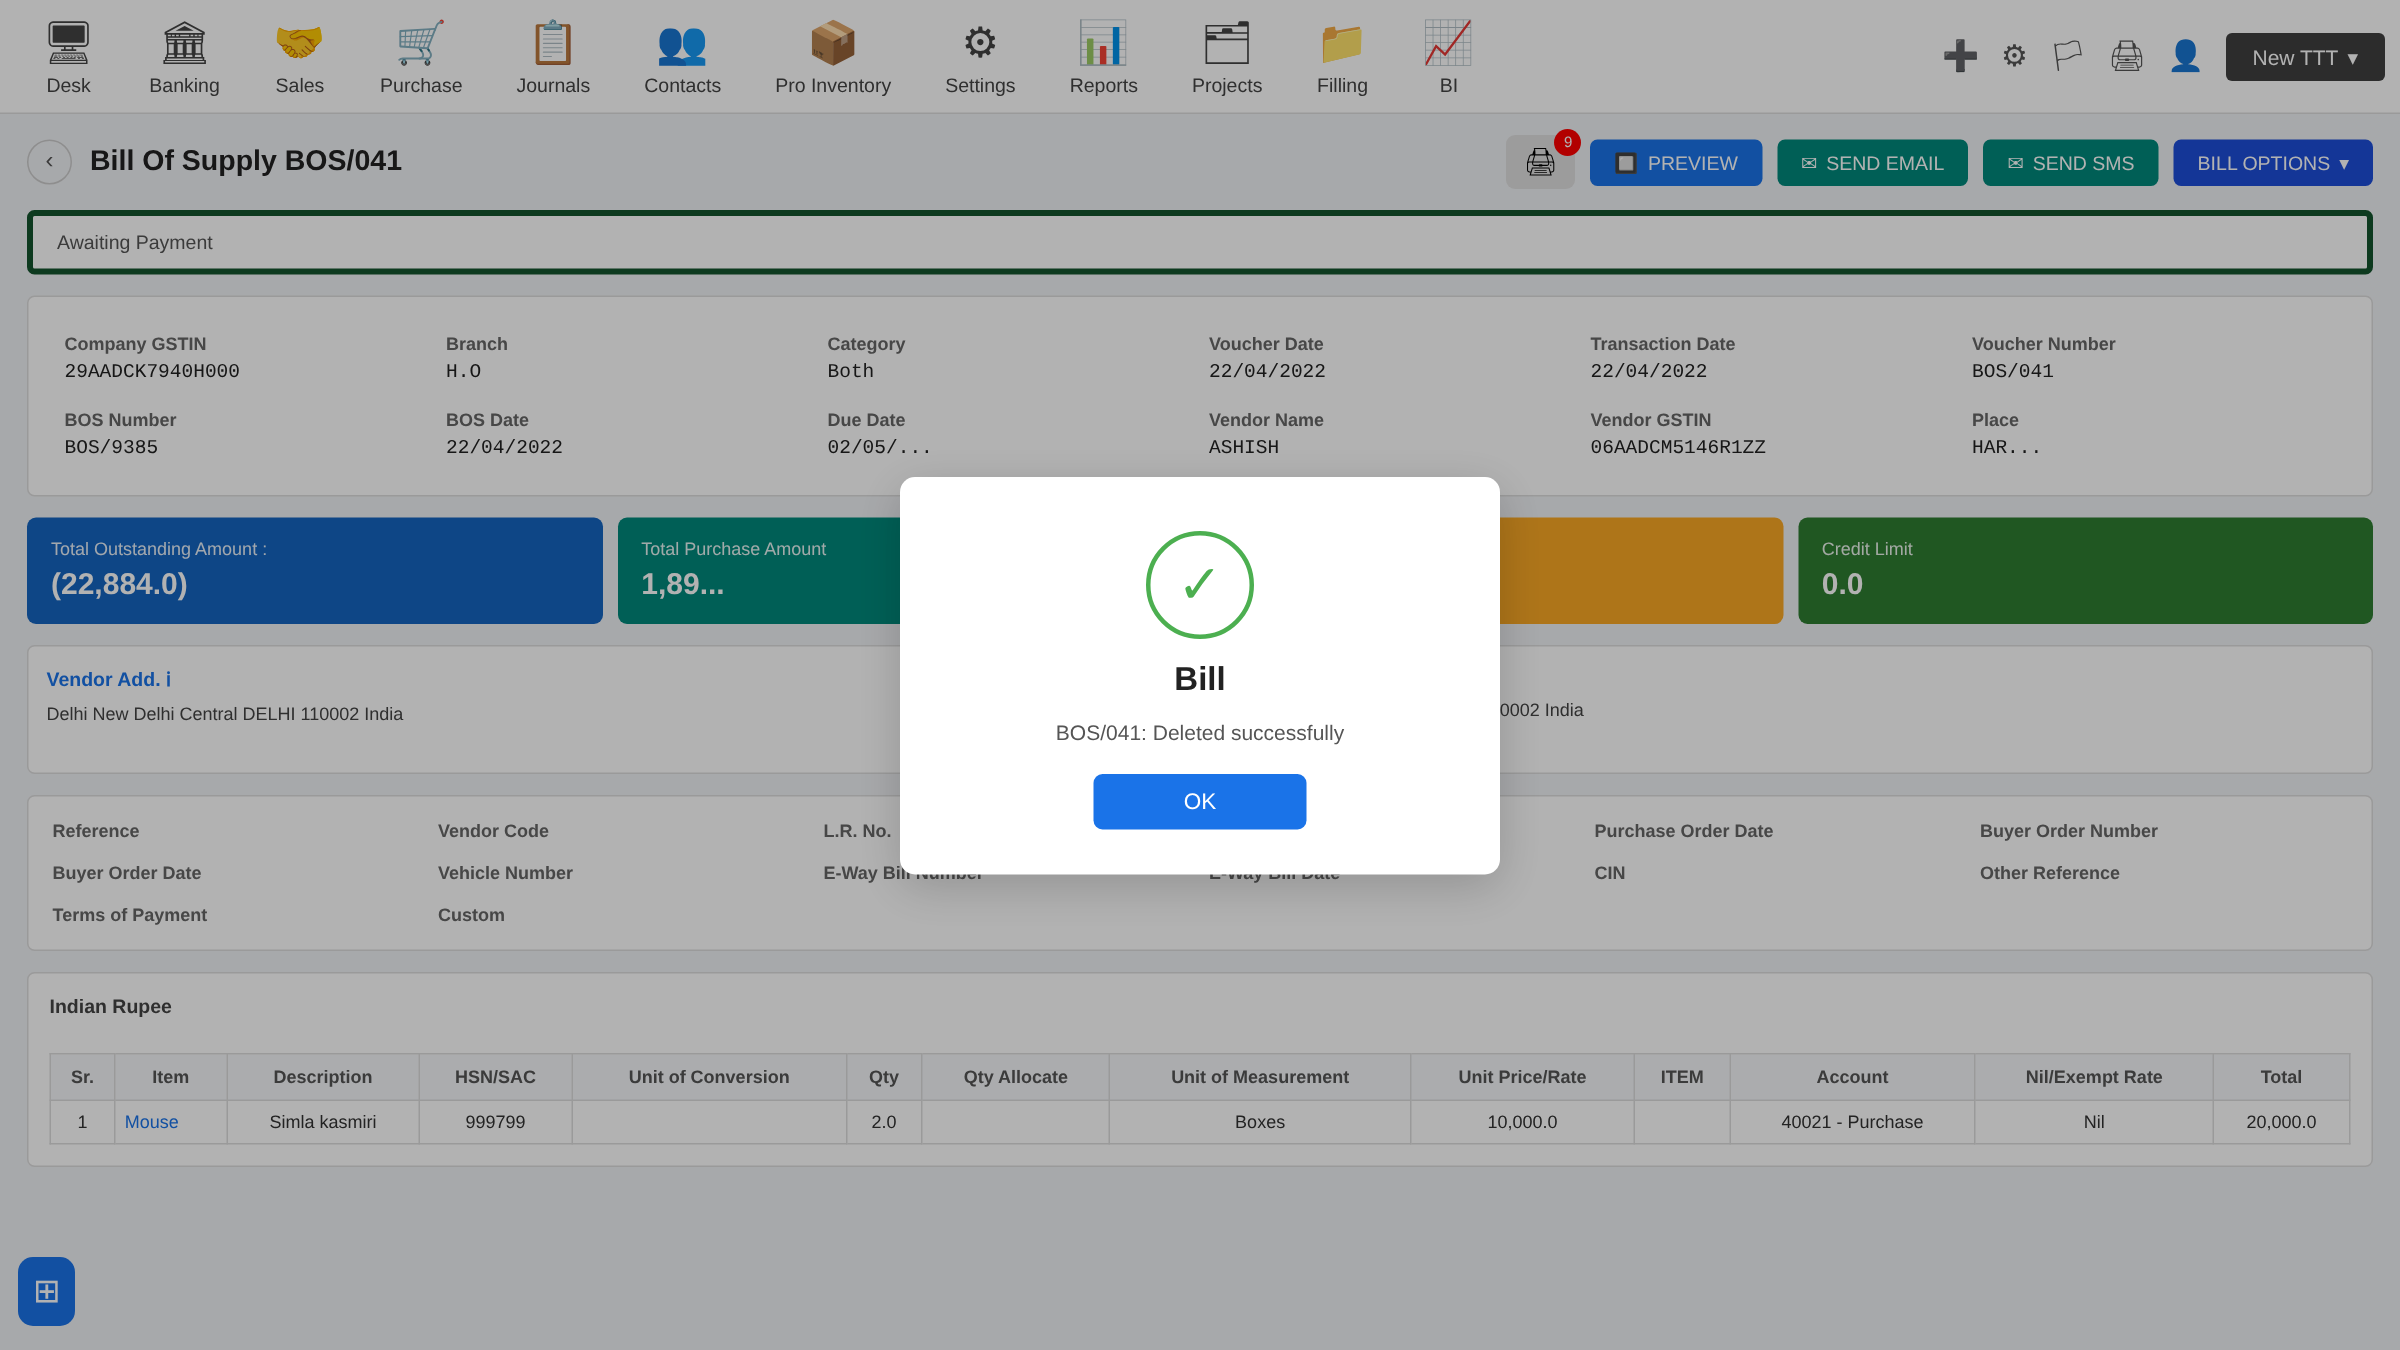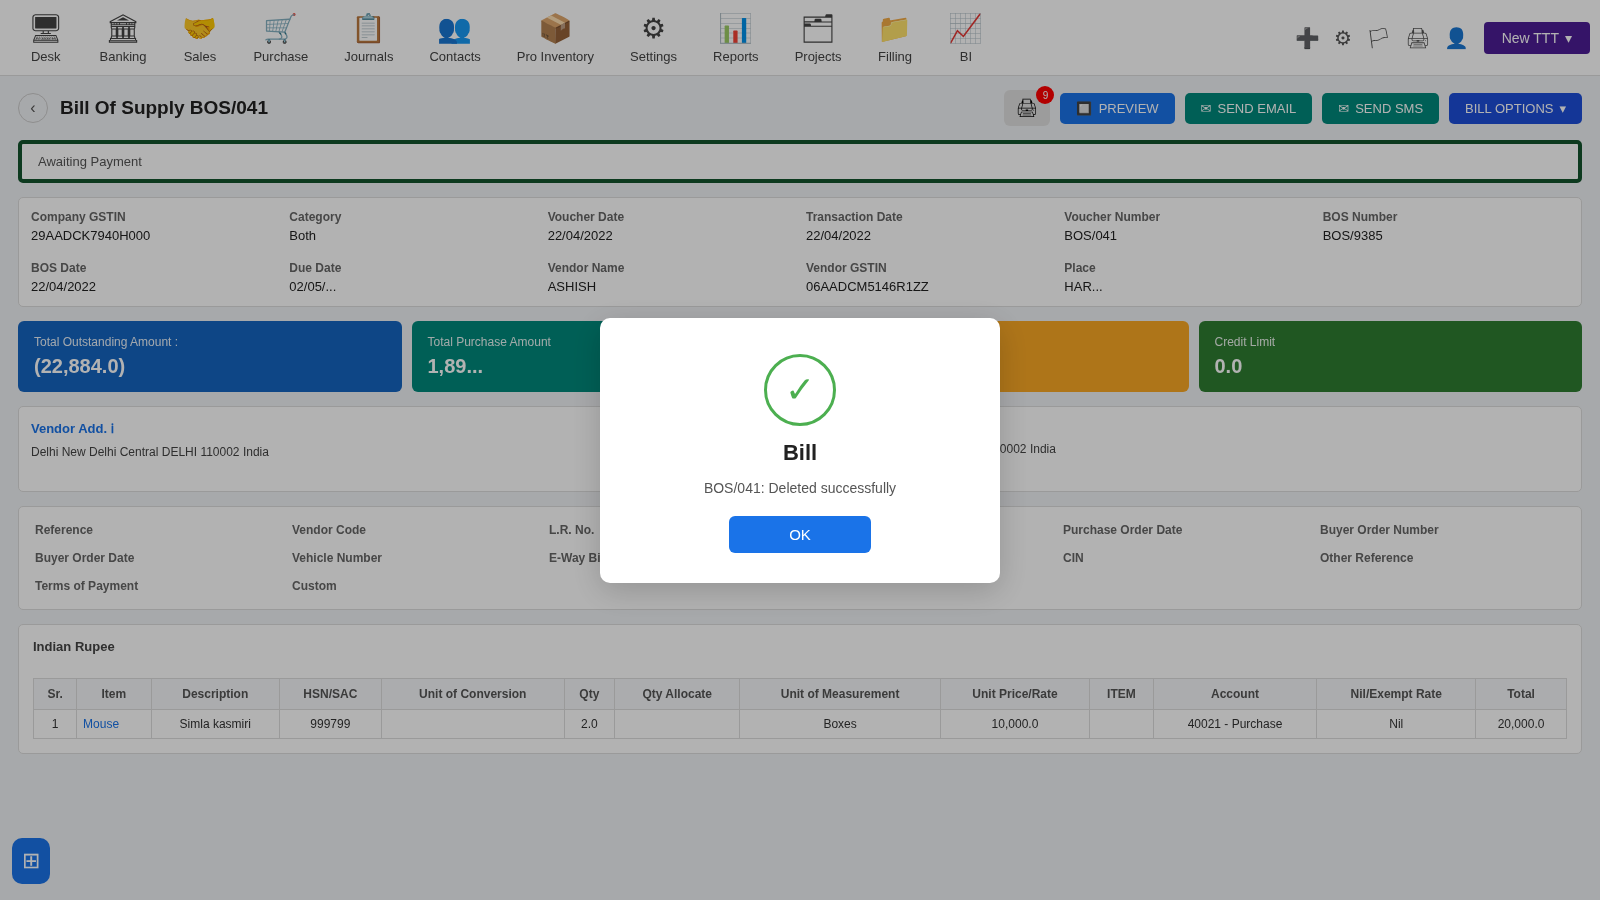--- a/index.html
+++ b/index.html
@@ -18,21 +18,21 @@
       color: #444; font-size: 13px; min-width: 70px;
     }
     .nav-icon { font-size: 28px; margin-bottom: 4px; }
     .nav-right {
       display: flex; align-items: center; gap: 14px;
     }
     .nav-right-icon {
       font-size: 20px; color: #555; cursor: pointer;
     }
     .new-ttt-btn {
-      background: #4c1d95; color: #fff; border: none;
+      background: #404040; color: #fff; border: none;
       padding: 8px 18px; border-radius: 4px; cursor: pointer;
       font-size: 14px; display: flex; align-items: center; gap: 6px;
     }
 
     
     .page-content {
       padding: 14px 18px; height: calc(900px - 76px); overflow-y: auto;
     }
 
     
@@ -72,28 +72,28 @@
 
     
     .status-bar {
       background: #fff; border: 4px solid #14532d; border-radius: 5px;
       padding: 10px 16px; margin-bottom: 14px; font-size: 13px; font-weight: 500; color: #555;
     }
 
     
     .form-section {
       background: #fff; border: 1px solid #ddd; border-radius: 5px;
-      padding: 12px; margin-bottom: 14px;
+      padding: 24px; margin-bottom: 14px;
     }
     .form-grid {
       display: grid; grid-template-columns: repeat(6, 1fr); gap: 18px 12px;
     }
     .form-group { display: flex; flex-direction: column; gap: 4px; }
     .form-label { font-size: 12px; color: #666; font-weight: 600; }
-    .form-value { font-size: 13px; color: #222; }
+    .form-value { font-size: 13px; color: #222; font-family: Liberation Mono, monospace; }
 
     
     .summary-cards {
       display: grid; grid-template-columns: repeat(4, 1fr); gap: 10px;
       margin-bottom: 14px;
     }
     .summary-card {
       border-radius: 6px; padding: 14px 16px; color: #fff;
       display: flex; flex-direction: column; gap: 6px;
     }
@@ -262,20 +262,24 @@
 
   <div class="status-bar">
     <span>Awaiting Payment</span>
   </div>
 
   <div class="form-section">
     <div class="form-grid">
       <div class="form-group">
         <span class="form-label">Company GSTIN</span>
         <span class="form-value">29AADCK7940H000</span>
+      </div>
+      <div class="form-group">
+        <span class="form-label">Branch</span>
+        <span class="form-value">H.O</span>
       </div>
       <div class="form-group">
         <span class="form-label">Category</span>
         <span class="form-value">Both</span>
       </div>
       <div class="form-group">
         <span class="form-label">Voucher Date</span>
         <span class="form-value">22/04/2022</span>
       </div>
       <div class="form-group">

